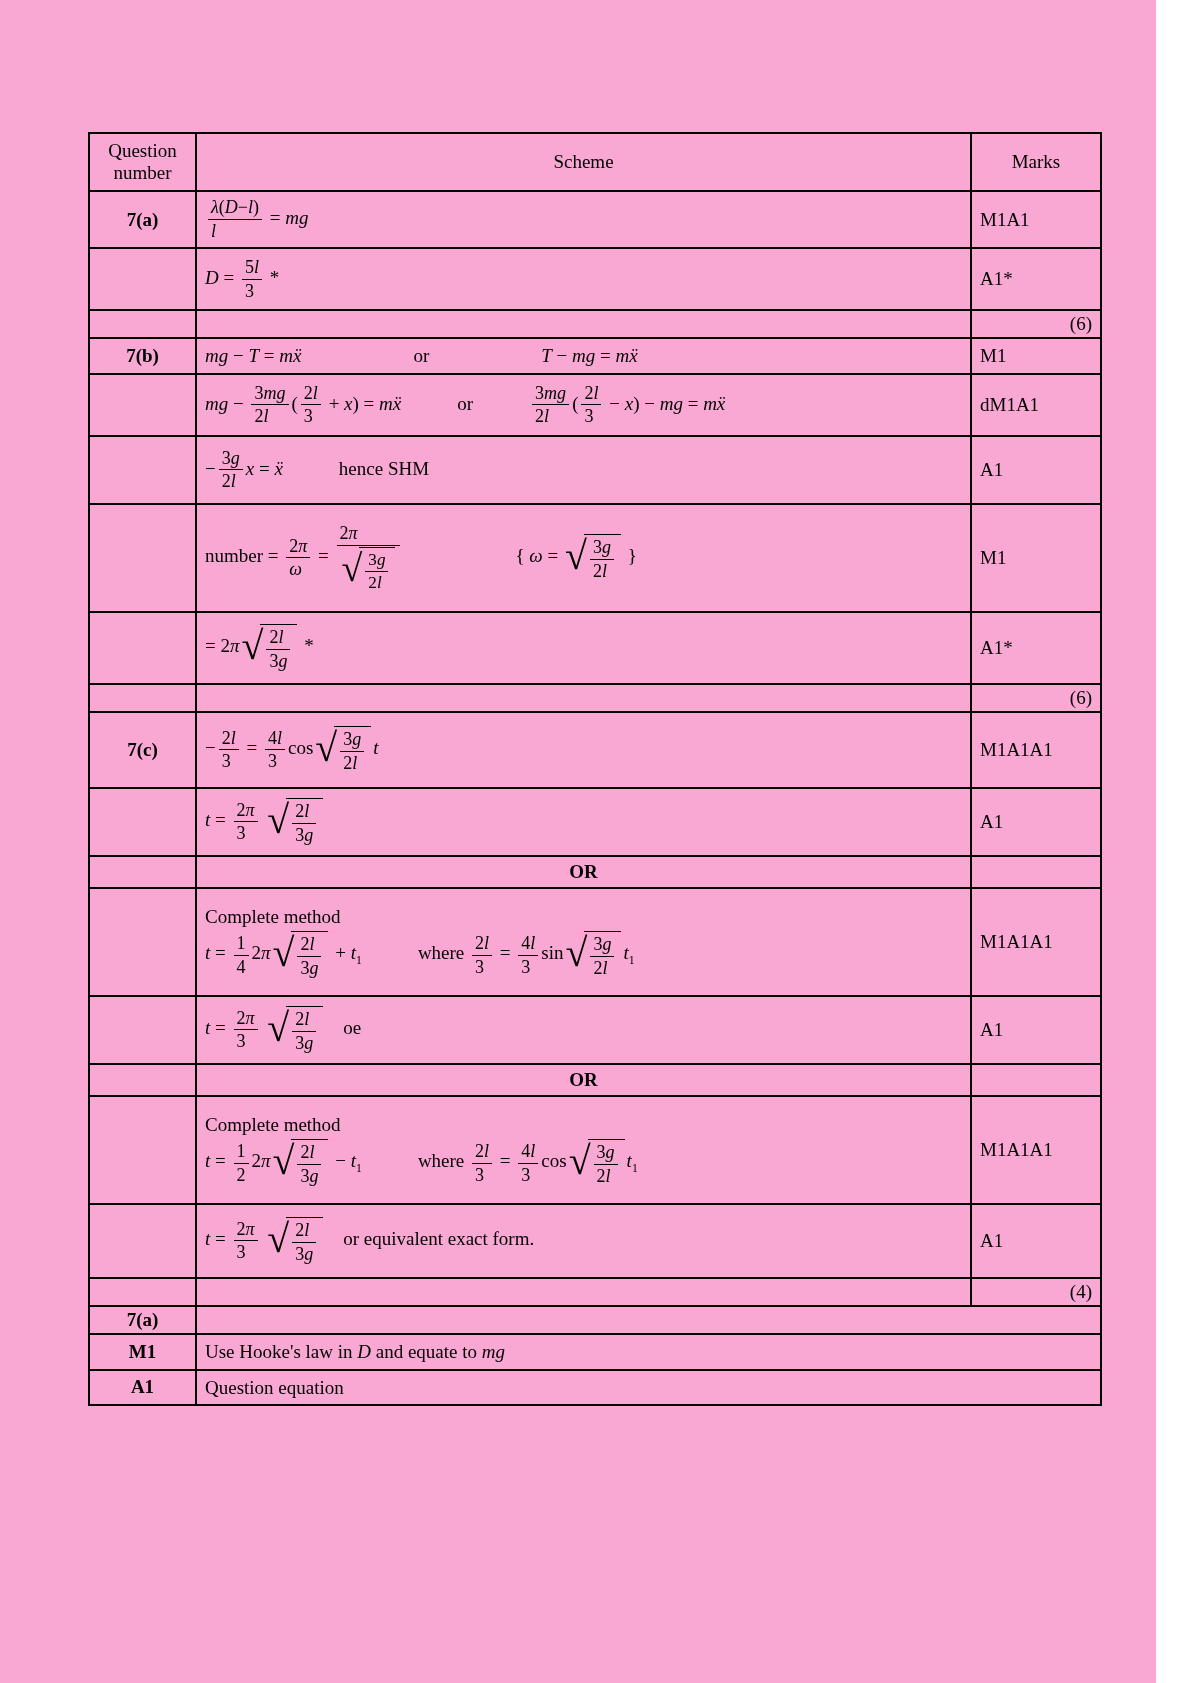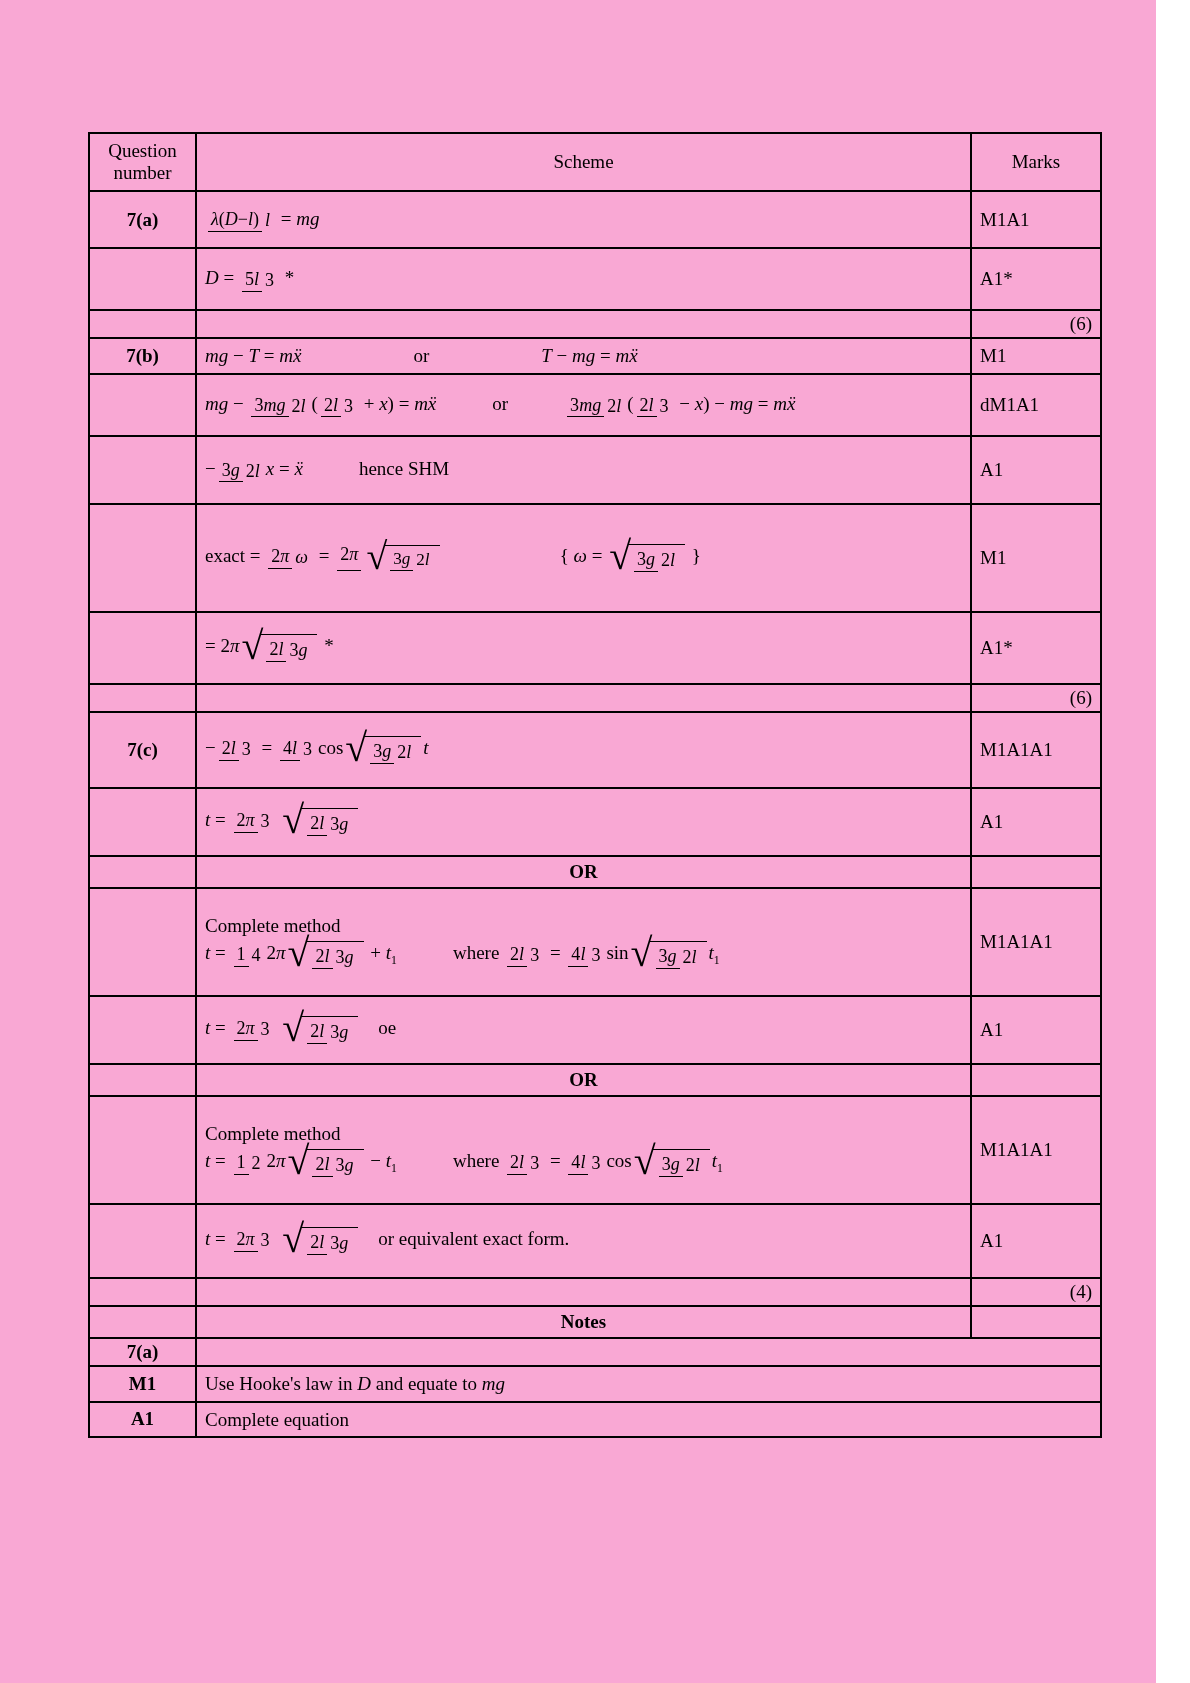--- a/index.html
+++ b/index.html
@@ -27,21 +27,21 @@
   td.qcell{font-weight:bold;text-align:center;padding:2px 2px;}
   td.schemecell{text-align:left;padding-left:12px;}
   td.markscell{text-align:left;padding-left:10px;}
   td.markscell.right{text-align:right;padding-right:8px;}
   td.markscell.bold{font-weight:bold;}
   .centerlabel{font-weight:bold;text-align:center;padding:2px 2px;}
   .mline{margin:3px 0;line-height:1.25;}
   
   .mi{font-style:italic;}
   .rm{font-style:normal;}
-  .frac{display:inline-flex;flex-direction:row;vertical-align:middle;text-align:left;margin:0 3px;line-height:1.15;font-size:0.95em;}
+  .frac{display:inline-flex;flex-direction:column;vertical-align:middle;text-align:left;margin:0 3px;line-height:1.15;font-size:0.95em;}
   .frac .num{padding:0 3px 1px 3px;border-bottom:1.8px solid #000;display:block;}
   .frac .den{padding:1px 3px 0 3px;display:block;}
   .sqrt{display:inline-flex;align-items:center;vertical-align:middle;margin:0 2px;}
   .sqrt .rad{font-style:normal;font-size:2.1em;line-height:0;margin-right:-3px;transform:translateY(-2px);}
   .sqrt .radbody{border-top:1.8px solid #000;padding:2px 4px 0 3px;}
   sup.msup{font-size:0.62em;vertical-align:super;line-height:0;}
   sub.msub{font-size:0.62em;vertical-align:sub;line-height:0;}
   .gap{display:inline-block;width:56px;}
   .sgap{display:inline-block;width:18px;}
 </style>
@@ -120,21 +120,21 @@
             <div class="mline"><span>−</span><span class="frac">
                 <span class="num"><span>3</span><span class="mi">g</span></span>
                 <span class="den"><span>2</span><span class="mi">l</span></span>
               </span><span class="mi">x</span><span> = </span><span class="mi">ẍ</span><span class="gap"></span><span class="rm">hence SHM</span></div>
           </td>
           <td class="markscell">A1</td>
         </tr>
         <tr style="height: 108px;">
           <td class="qcell"></td>
           <td class="schemecell">
-            <div class="mline"><span class="rm">exact</span><span> = </span><span class="frac">
+            <div class="mline"><span class="rm">number</span><span> = </span><span class="frac">
                 <span class="num"><span>2</span><span class="mi">π</span></span>
                 <span class="den"><span class="mi">ω</span></span>
               </span><span> = </span><span class="frac">
                 <span class="num"><span>2</span><span class="mi">π</span></span>
                 <span class="den"><span class="sqrt">
                     <span class="rad">√</span>
                     <span class="radbody"><span class="frac">
                         <span class="num"><span>3</span><span class="mi">g</span></span>
                         <span class="den"><span>2</span><span class="mi">l</span></span>
                       </span></span>
@@ -305,37 +305,30 @@
               </span><span class="sgap"></span><span class="rm">or equivalent exact form.</span></div>
           </td>
           <td class="markscell">A1</td>
         </tr>
         <tr style="height: 28px;">
           <td class="qcell"></td>
           <td class="schemecell"></td>
           <td class="markscell right">(4)</td>
         </tr>
         <tr style="height: 28px;">
-          <td class="qcell"></td>
-          <td class="schemecell">
-            <div class="centerlabel">Notes</div>
-          </td>
-          <td class="markscell"></td>
-        </tr>
-        <tr style="height: 28px;">
           <td class="qcell">7(a)</td>
           <td class="schemecell" colspan="2"></td>
         </tr>
         <tr style="height: 28px;">
           <td class="qcell">M1</td>
           <td class="schemecell" colspan="2">
             <div class="mline"><span class="rm">Use Hooke's law in </span><span class="mi">D</span><span class="rm"> and equate to </span><span class="mi">mg</span></div>
           </td>
         </tr>
         <tr style="height: 28px;">
           <td class="qcell">A1</td>
           <td class="schemecell" colspan="2">
-            <div class="mline"><span class="rm">Complete equation</span></div>
+            <div class="mline"><span class="rm">Question equation</span></div>
           </td>
         </tr>
       </tbody>
   </table>
 </div>
 
 </body></html>

